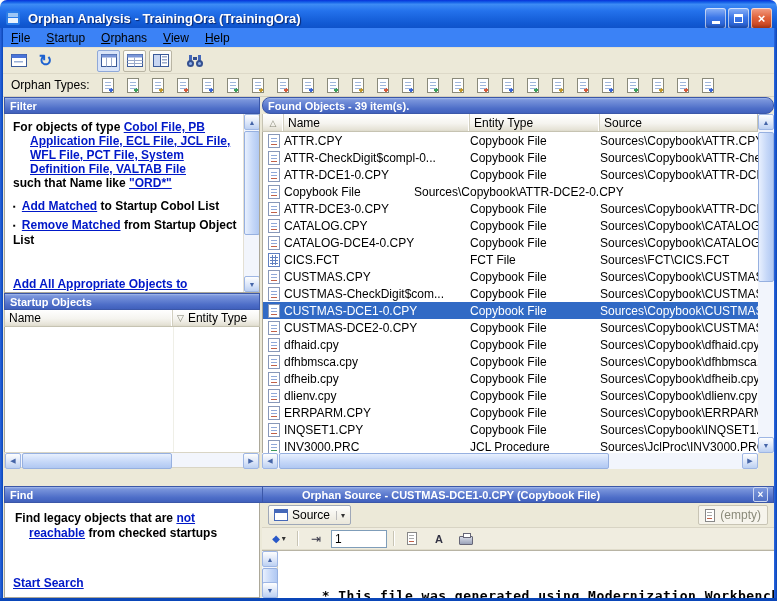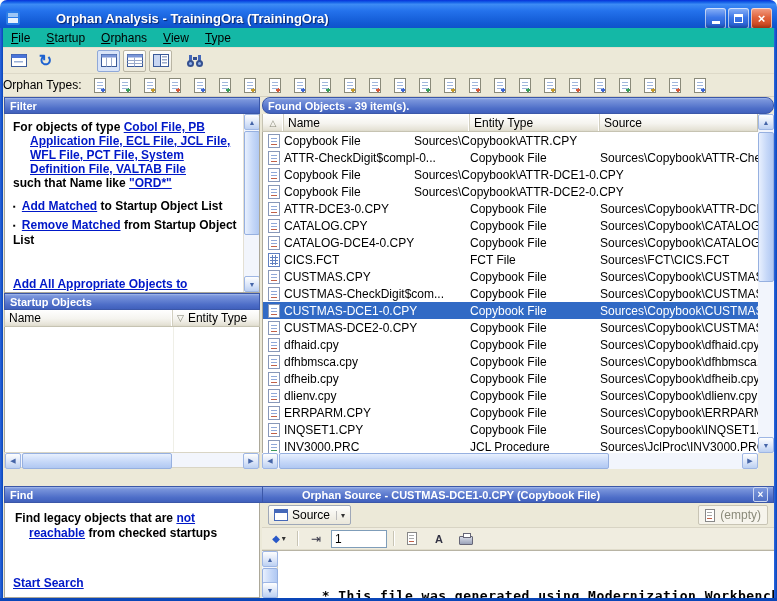--- a/index.html
+++ b/index.html
@@ -9,42 +9,42 @@
             border-radius: 7px 7px 0 0; overflow: hidden; font-family: "Liberation Sans", sans-serif; }
 
   
   .edge-l, .edge-r { position: absolute; top: 28px; bottom: 0; width: 3px; z-index: 9;
                      background: linear-gradient(90deg, #2A66E0, #0A46B8); }
   .edge-l { left: 0; } .edge-r { right: 0; }
   .edge-b { position: absolute; left: 0; bottom: 0; width: 777px; height: 3px; background: #0A46B8; z-index: 9; }
 
   
   .titlebar { position: absolute; left: 0; top: 0; width: 777px; height: 28px; display: flex; align-items: center;
-              padding: 18px 5px; background: linear-gradient(180deg,#0831D9 0%,#1460E8 6%,#3D8BF5 12%,#2472EC 30%,#1159D3 65%,#0C4CC0 92%,#0B43A9 100%); gap: 28px; }
+              padding: 18px 5px; background: linear-gradient(180deg,#0831D9 0%,#1460E8 6%,#3D8BF5 12%,#2472EC 30%,#1159D3 65%,#0C4CC0 92%,#0B43A9 100%); }
   .app-icon { width: 18px; height: 18px; margin-right: 5px; display: flex; align-items: center; }
   .title-text { color: #fff; font-weight: bold; font-size: 13px; text-shadow: 1px 1px 1px #08246B;
                 flex: 1; white-space: nowrap; overflow: hidden; }
   .win-buttons { display: flex; gap: 2px; }
   .winbtn { width: 21px; height: 21px; border-radius: 3px; display: flex; align-items: center; justify-content: center;
             color: #fff; font-size: 13px; font-weight: bold; cursor: pointer;
             box-shadow: inset 0 0 0 1px rgba(255,255,255,.6), inset 0 -3px 3px rgba(0,0,0,.2); }
   .winbtn.min, .winbtn.max { background: linear-gradient(180deg,#8DB4F8 0%,#3C77E8 45%,#2158C8 100%); }
   .winbtn.close { background: linear-gradient(180deg,#F3A188 0%,#E1633C 45%,#C23C16 100%); }
   .glyph-min { width: 8px; height: 3px; background: #fff; display: block; margin-top: 9px; }
   .glyph-max { width: 9px; height: 9px; border: 1px solid #fff; border-top-width: 3px; display: block; }
 
   
-  .menubar { position: absolute; top: 28px; left: 3px; width: 771px; height: 20px; background: #14b8a6;
+  .menubar { position: absolute; top: 28px; left: 3px; width: 771px; height: 20px; background: #3b82f6;
              display: flex; align-items: center; font-size: 12px; border-bottom: 1px solid #E2DECF; }
   .menu-item { display: inline-block; padding: 2px 8px; cursor: default; }
   .menu-item::first-letter { text-decoration: underline; }
 
   .toolbar { position: absolute; left: 3px; width: 771px; background: #ECE9D8; display: flex; align-items: center; }
   .toolbar-main { top: 48px; height: 26px; border-bottom: 1px solid #DDD9C8; padding-left: 5px; gap: 3px; }
-  .toolbar-types { top: 74px; height: 23px; border-bottom: 1px solid #D5D1C0; padding-left: 0; }
+  .toolbar-types { top: 74px; height: 23px; border-bottom: 1px solid #D5D1C0; padding-left: 8px; }
   .tbtn { width: 23px; height: 22px; display: flex; align-items: center; justify-content: center;
           border: 1px solid transparent; border-radius: 2px; cursor: pointer; }
   .tbtn.boxed { border-color: #B9B5A4; background: linear-gradient(180deg,#FEFEFC,#EDEADB); }
   .tbtn.pressed { background: #D9E4F8; border-color: #8FA8D8; }
   .tb-gap { width: 34px; } .tb-gap-sm { width: 5px; }
   .refresh-glyph { color: #1E62D0; font-size: 16px; font-weight: bold; line-height: 1; }
   .types-label { font-size: 12px; margin-right: 8px; white-space: nowrap; }
   .type-icons { display: flex; gap: 4px; flex: 1; overflow: hidden; }
   .type-btn { width: 21px; height: 20px; flex: none; }
 
@@ -207,21 +207,21 @@
         </span>
       <span class="winbtn close">×</span>
     </span>
   </div>
 
   <div class="menubar">
     <span class="menu-item">File</span>
     <span class="menu-item">Startup</span>
     <span class="menu-item">Orphans</span>
     <span class="menu-item">View</span>
-    <span class="menu-item">Type</span>
+    <span class="menu-item">Help</span>
   </div>
 
   <div class="toolbar toolbar-main">
     <span class="tbtn">
       <svg width="17" height="15" viewBox="0 0 17 15">
           <rect x="0.5" y="1.5" width="15" height="12" fill="#fff" stroke="#3A5A9A"></rect>
           <rect x="0.5" y="1.5" width="15" height="3.5" fill="#4A74D8"></rect>
           <rect x="3" y="8" width="9" height="1.5" fill="#9AB0D8"></rect>
         </svg>
     </span>
@@ -350,21 +350,21 @@
       </span>
   </div>
 
   <div class="panel filter-header">
     <span>Filter</span>
   </div>
   <div class="filter-body">
     <div class="filter-content">
       <p class="hang"><span>For objects of type </span><a class="link">Cobol File, PB Application File, ECL File, JCL File, WFL File, PCT File, System Definition File, VALTAB File</a></p>
       <p class="cond"><span>such that Name like </span><a class="link">"ORD*"</a></p>
-      <p class="bullet1"><span class="bullet-glyph">▪</span><a class="link">Add Matched</a><span> to Startup Object List</span></p>
+      <p class="bullet1"><span class="bullet-glyph">▪</span><a class="link">Add Matched</a><span> to Startup Cobol List</span></p>
       <p class="bullet2"><span class="bullet-glyph">▪</span><a class="link">Remove Matched</a><span> from Startup Object List</span></p>
       <p class="more"><a class="link">Add All Appropriate Objects to</a></p>
     </div>
     <div class="vscroll filter-scroll">
       <span class="sb-btn sb-top">▲</span>
       <span class="sb-thumb" style="top:17px;height:104px;"></span>
       <span class="sb-btn sb-bottom">▼</span>
     </div>
   </div>
 
@@ -402,35 +402,37 @@
       </span>
     <span class="ch fname-ch">Name</span>
     <span class="ch ftype-ch">Entity Type</span>
     <span class="ch fsource-ch">Source</span>
   </div>
   <div class="found-body">
       <div class="fo-row">
     <span class="cell icon-cell">
           <span class="doc-icon row-icon copybook-file-icon"></span>
         </span>
+    <span class="cell name-cell">ATTR.CPY</span>
     <span class="cell type-cell">Copybook File</span>
     <span class="cell source-cell">Sources\Copybook\ATTR.CPY</span>
   </div>
       <div class="fo-row">
     <span class="cell icon-cell">
           <span class="doc-icon row-icon copybook-file-icon"></span>
         </span>
     <span class="cell name-cell">ATTR-CheckDigit$compl-0...</span>
     <span class="cell type-cell">Copybook File</span>
     <span class="cell source-cell">Sources\Copybook\ATTR-CheckDigit$compl-0.CPY</span>
   </div>
       <div class="fo-row">
     <span class="cell icon-cell">
           <span class="doc-icon row-icon copybook-file-icon"></span>
         </span>
+    <span class="cell name-cell">ATTR-DCE1-0.CPY</span>
     <span class="cell type-cell">Copybook File</span>
     <span class="cell source-cell">Sources\Copybook\ATTR-DCE1-0.CPY</span>
   </div>
       <div class="fo-row">
     <span class="cell icon-cell">
           <span class="doc-icon row-icon copybook-file-icon"></span>
         </span>
     <span class="cell type-cell">Copybook File</span>
     <span class="cell source-cell">Sources\Copybook\ATTR-DCE2-0.CPY</span>
   </div>

